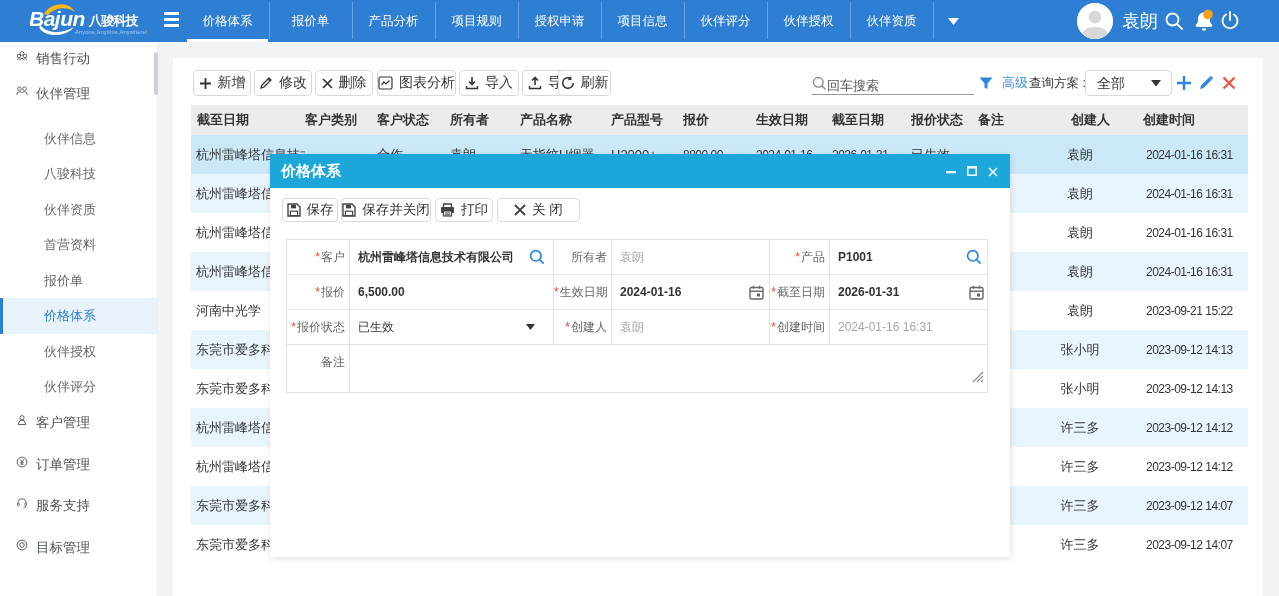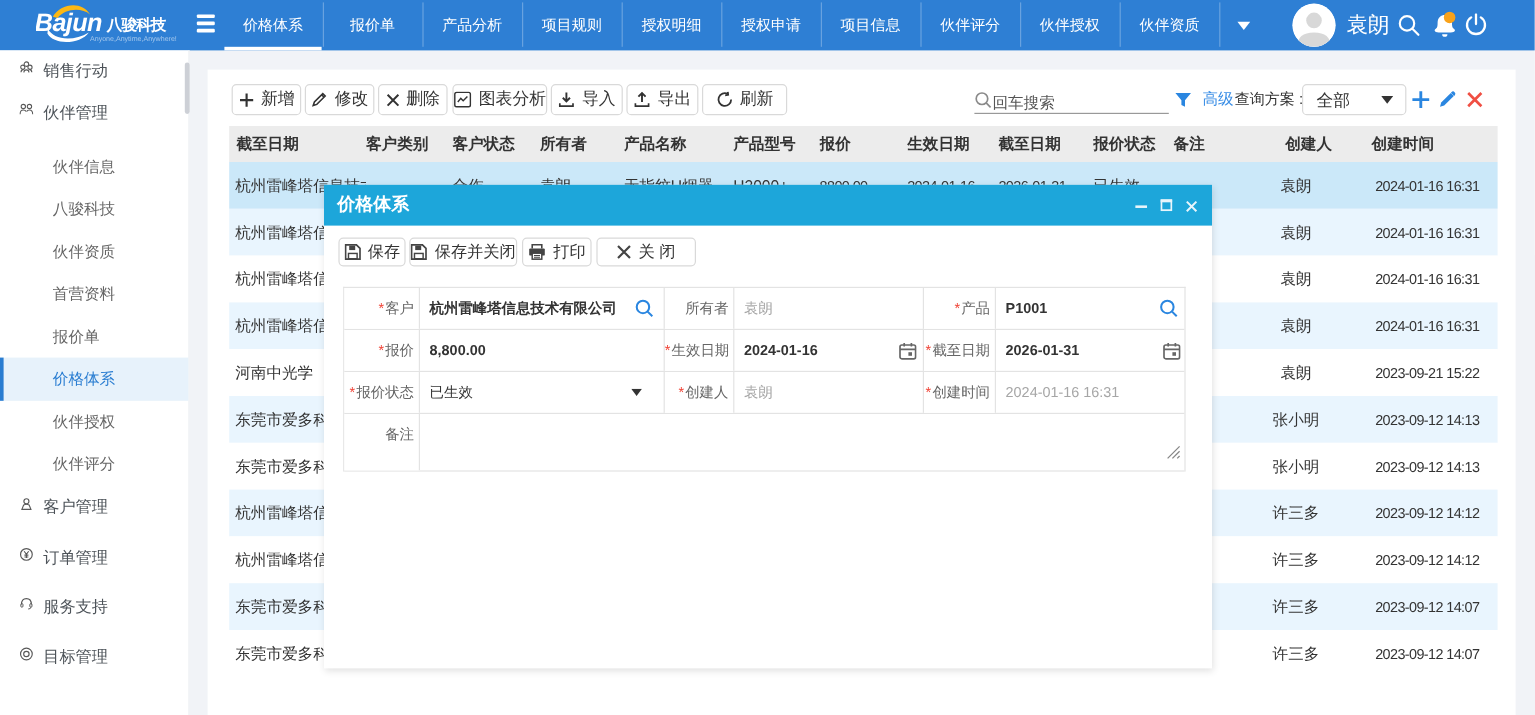--- a/index.html
+++ b/index.html
@@ -69,21 +69,20 @@
   <div class="hamburger">
       <div></div>
       <div></div>
       <div></div>
     </div>
   <div class="nav">
     <div class="item active">价格体系</div>
     <div class="item sep">报价单</div>
     <div class="item sep">产品分析</div>
     <div class="item sep">项目规则</div>
-    <div class="item sep">授权明细</div>
     <div class="item sep">授权申请</div>
     <div class="item sep">项目信息</div>
     <div class="item sep">伙伴评分</div>
     <div class="item sep">伙伴授权</div>
     <div class="item sep">伙伴资质</div>
     <div class="item sep caret"><svg width="11" height="8" viewBox="0 0 11 8" style="vertical-align:middle">
           <path d="M0 0 L11 0 L5.5 7 Z" fill="#fff"></path>
         </svg></div>
   </div>
   <div class="avatar">
@@ -174,21 +173,21 @@
 <div class="btn" style="left:459px;width:60px">
   <svg width="14" height="14" viewBox="0 0 14 14">
       <path d="M7 1 V8 M4 5.5 L7 8.5 L10 5.5" fill="none" stroke="#333" stroke-width="1.6"></path>
       <path d="M1.5 10 V12.5 H12.5 V10" fill="none" stroke="#333" stroke-width="1.4"></path>
     </svg>导入</div>
 <div class="btn" style="left:522px;width:60px">
   <svg width="14" height="14" viewBox="0 0 14 14">
       <path d="M7 9 V2 M4 4.5 L7 1.5 L10 4.5" fill="none" stroke="#333" stroke-width="1.6"></path>
       <path d="M1.5 10 V12.5 H12.5 V10" fill="none" stroke="#333" stroke-width="1.4"></path>
     </svg>导出</div>
-<div class="btn" style="left:585px;width:71px">
+<div class="btn" style="left:558px;width:53px">
   <svg width="14" height="14" viewBox="0 0 14 14">
       <path d="M12.3 7 A 5.3 5.3 0 1 1 9.5 2.3 M9.5 0.5 L9.8 3 L7.3 3.4" fill="none" stroke="#333" stroke-width="1.5"></path>
     </svg>刷新</div>
 
 <svg style="position:absolute;left:812px;top:76px" width="15" height="15" viewBox="0 0 15 15">
     <circle cx="6.3" cy="6.3" r="4.8" fill="none" stroke="#8a8a8a" stroke-width="1.4"></circle>
     <line x1="9.8" y1="9.8" x2="13.5" y2="13.5" stroke="#8a8a8a" stroke-width="1.4"></line>
   </svg>
 <div style="position:absolute;left:827px;top:77px;font-size:13px;color:#555">回车搜索</div>
 <div style="position:absolute;left:812px;top:94px;width:162px;height:1px;background:#999"></div>
@@ -446,21 +445,21 @@
       <div class="fl req" style="width:60px">产品</div>
       <div class="fv" style="width:159px">P1001
         <svg style="position:absolute;right:7px;top:9px" width="16" height="16" viewBox="0 0 16 16">
             <circle cx="6.8" cy="6.8" r="5.2" fill="none" stroke="#2a86e0" stroke-width="1.7"></circle>
             <line x1="10.7" y1="10.7" x2="14.6" y2="14.6" stroke="#2a86e0" stroke-width="1.7"></line>
           </svg>
       </div>
     </div>
     <div class="frow">
       <div class="fl req" style="width:63px">报价</div>
-      <div class="fv" style="width:204px">8,800.00</div>
+      <div class="fv" style="width:204px">6,500.00</div>
       <div class="fl req" style="width:58px">生效日期</div>
       <div class="fv" style="width:158px">2024-01-16
         <svg style="position:absolute;right:5px;top:10px" width="15" height="15" viewBox="0 0 15 15">
             <rect x="1" y="2.5" width="13" height="11.5" rx="1.5" fill="none" stroke="#666" stroke-width="1.4"></rect>
             <line x1="1" y1="6.2" x2="14" y2="6.2" stroke="#666" stroke-width="1.4"></line>
             <line x1="4.5" y1="0.8" x2="4.5" y2="3.8" stroke="#666" stroke-width="1.4"></line>
             <line x1="10.5" y1="0.8" x2="10.5" y2="3.8" stroke="#666" stroke-width="1.4"></line>
             <rect x="8" y="8.5" width="3" height="3" fill="#666"></rect>
           </svg>
       </div>

